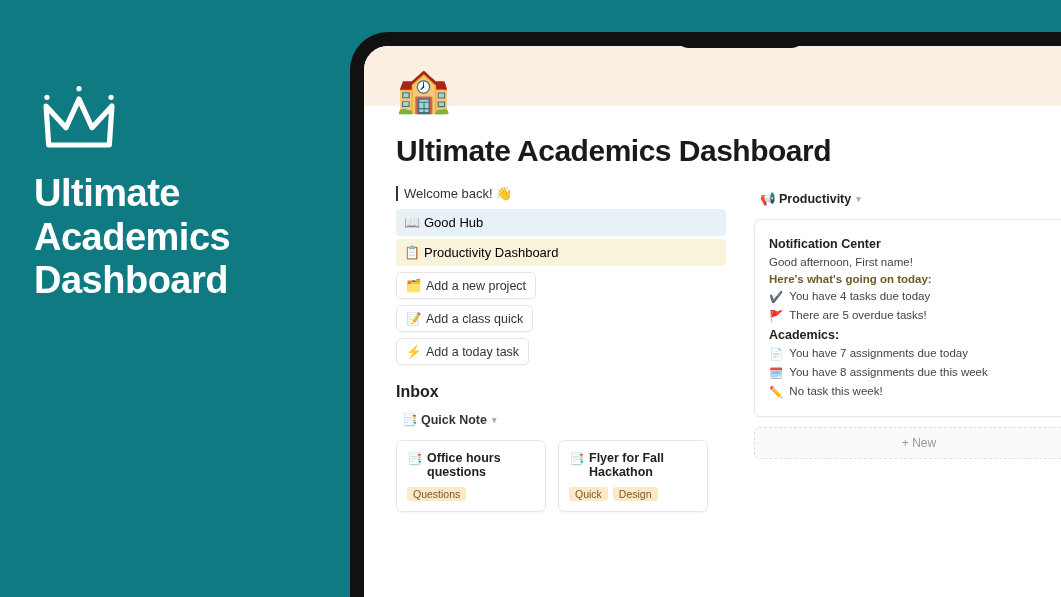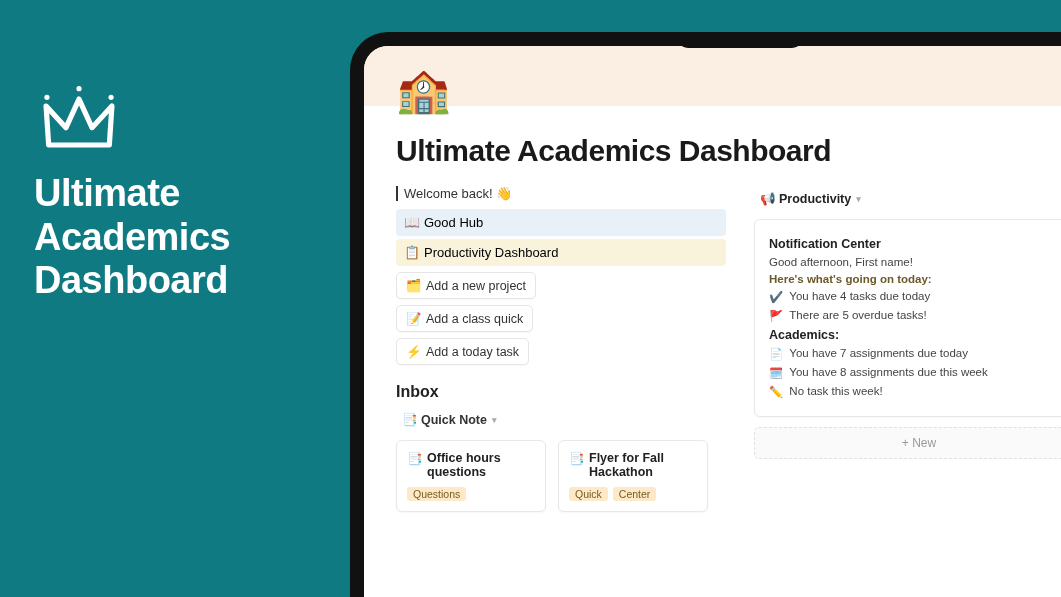--- a/index.html
+++ b/index.html
@@ -126,21 +126,21 @@
                 <span class="tag">Questions</span>
               </div>
             </div>
             <div class="card">
               <div class="card-title">
                 <span class="ico">📑</span>
                 <span>Flyer for Fall Hackathon</span>
               </div>
               <div class="card-tags">
                 <span class="tag">Quick</span>
-                <span class="tag">Center</span>
+                <span class="tag">Design</span>
               </div>
             </div>
           </div>
         </div>
 
         <div class="right-col">
           <div class="notif-head">
             <span class="ico">📢</span>
             <span>Productivity</span>
             <span class="chev">▾</span>

